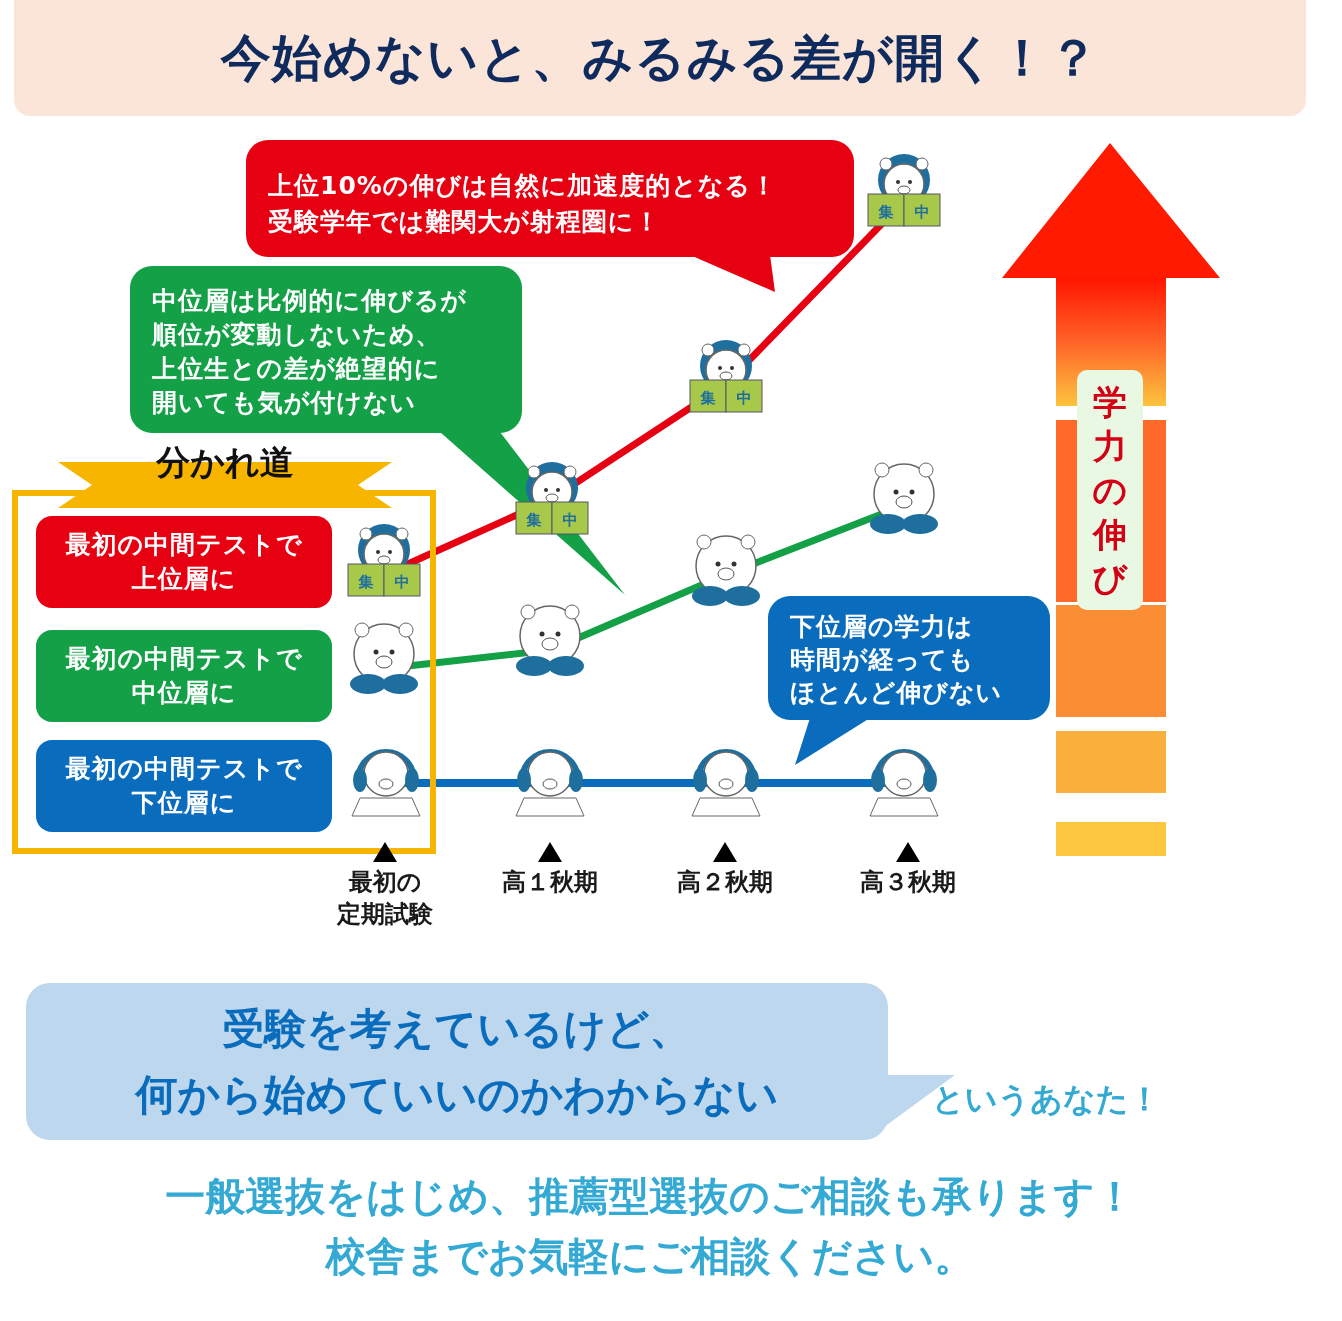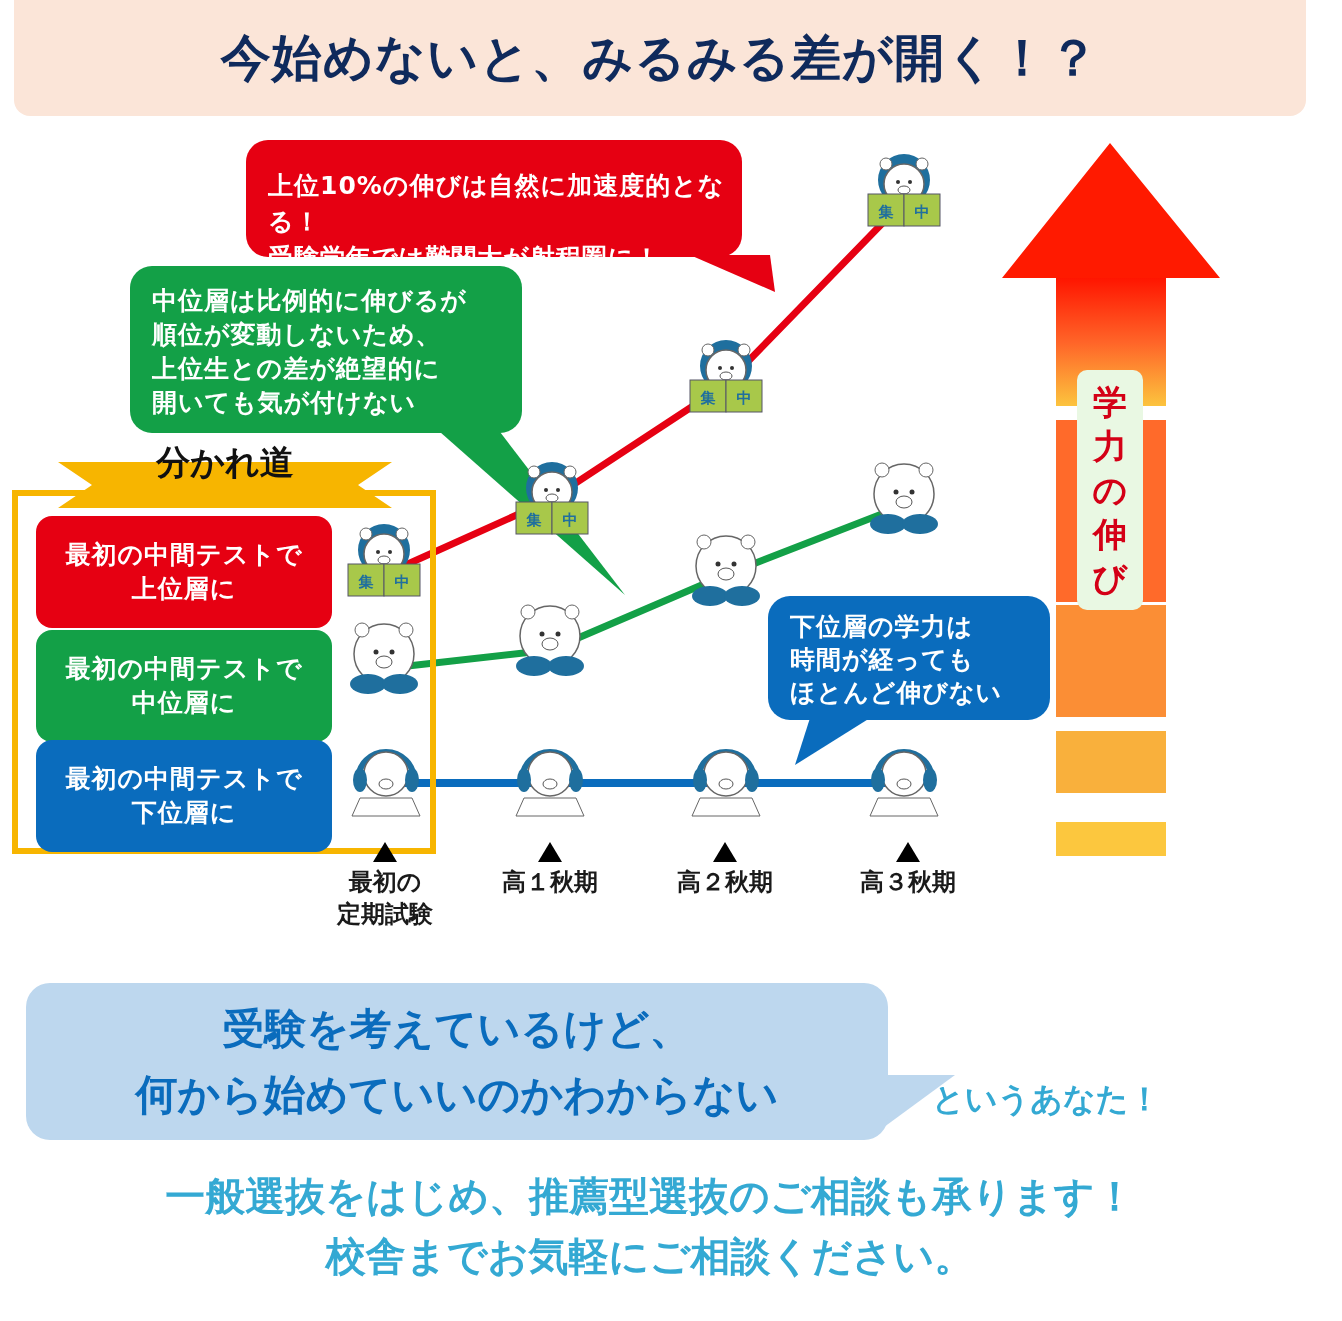--- a/index.html
+++ b/index.html
@@ -1,27 +1,27 @@
 <!DOCTYPE html>
 <html><head>
 <meta charset="utf-8">
 <style>
   html,body{margin:0;padding:0;background:#ffffff;}
   body{width:1342px;height:1321px;position:relative;overflow:hidden;font-family:"DejaVu Sans","Liberation Sans",sans-serif;}
   .abs{position:absolute;}
   .header{left:14px;top:0;width:1292px;height:116px;background:#fbe5d8;border-radius:0 0 16px 16px;display:flex;align-items:center;justify-content:center;}
   .header-title{color:#0f2a5c;font-weight:bold;font-size:50px;letter-spacing:1px;}
   .bubble{color:#fff;font-weight:bold;border-radius:22px;box-sizing:border-box;white-space:pre-line;}
-  .bubble-red{left:246px;top:140px;width:496px;height:117px;background:#e60012;font-size:25px;line-height:36px;padding:28px 0 0 22px;letter-spacing:1px;}
+  .bubble-red{left:246px;top:140px;width:608px;height:117px;background:#e60012;font-size:25px;line-height:36px;padding:28px 0 0 22px;letter-spacing:1px;}
   .bubble-green{left:130px;top:266px;width:392px;height:167px;background:#13a047;font-size:25px;line-height:34px;padding:18px 12px 0 22px;letter-spacing:1px;}
   .bubble-blue{left:768px;top:596px;width:282px;height:124px;background:#0a6cbd;font-size:25px;line-height:33px;padding:14px 0 0 22px;letter-spacing:1px;}
   .split-frame{left:12px;top:490px;width:424px;height:364px;border:6px solid #f7b500;box-sizing:border-box;background:transparent;}
   .split-ribbon{left:58px;top:458px;width:334px;height:50px;}
   .split-title{left:140px;top:440px;width:170px;text-align:center;font-size:34px;font-weight:bold;color:#111;}
-  .choice{left:36px;width:296px;height:112px;border-radius:16px;color:#fff;font-weight:bold;font-size:25px;line-height:34px;text-align:center;display:flex;flex-direction:column;justify-content:center;letter-spacing:1px;}
+  .choice{left:36px;width:296px;height:92px;border-radius:16px;color:#fff;font-weight:bold;font-size:25px;line-height:34px;text-align:center;display:flex;flex-direction:column;justify-content:center;letter-spacing:1px;}
   .choice-top{top:516px;background:#e60012;}
   .choice-mid{top:630px;background:#13a047;}
   .choice-low{top:740px;background:#0a6cbd;}
   .tick{font-weight:bold;font-size:24px;color:#1a1a1a;text-align:center;line-height:32px;}
   .tri{width:0;height:0;border-left:12px solid transparent;border-right:12px solid transparent;border-bottom:20px solid #000;margin:0 auto 4px;}
   .arrow-label{left:1077px;top:370px;width:66px;height:240px;background:#e9f8e3;border-radius:10px;color:#d40016;font-weight:bold;font-size:34px;display:flex;flex-direction:column;align-items:center;justify-content:center;line-height:44px;}
   .bottom-bubble{left:26px;top:983px;width:862px;height:157px;background:#bdd7ee;border-radius:24px;display:flex;flex-direction:column;align-items:center;justify-content:center;color:#0a6cbd;font-weight:bold;font-size:42px;line-height:58px;gap:8px;}
   .you{left:932px;top:1078px;color:#34a9d3;font-weight:bold;font-size:32px;font-family:Liberation Mono, monospace;}
   .closing{left:0;top:1166px;width:1300px;text-align:center;color:#34a9d3;font-weight:bold;font-size:40px;line-height:60px;}
   .bear{position:absolute;}

